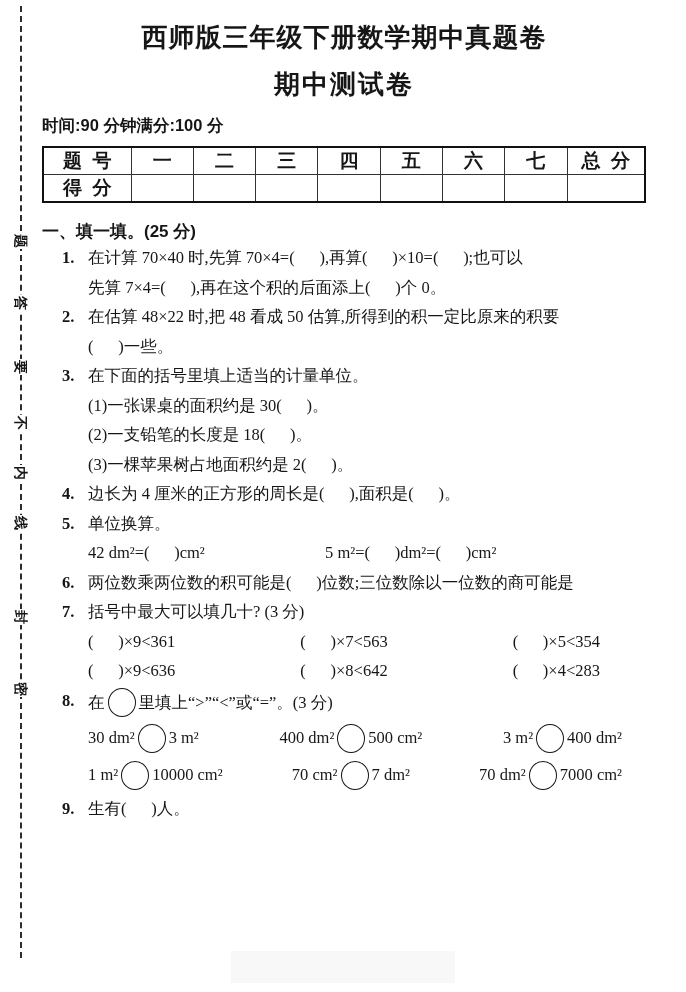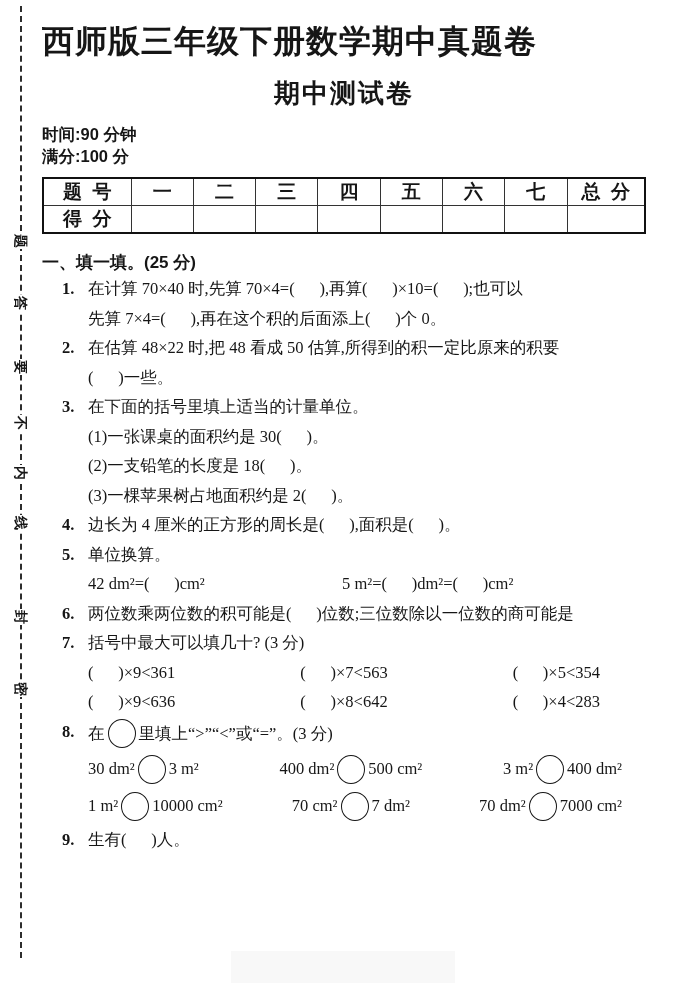--- a/index.html
+++ b/index.html
@@ -42,41 +42,40 @@
   }
 
   
   .content {
     position: absolute;
     left: 42px; top: 0;
     width: 604px;
   }
   .title {
     margin-top: 20px;
-    font-family: "Liberation Sans", sans-serif;
-    font-size: 32px;
+    text-align: center;
+    font-family: "Liberation Sans", sans-serif;
+    font-size: 26px;
     font-weight: bold;
     letter-spacing: 1px;
   }
   .subtitle {
     margin-top: 12px;
     text-align: center;
     font-family: "Liberation Sans", sans-serif;
     font-size: 26px;
     font-weight: bold;
     letter-spacing: 2px;
   }
   .meta-row {
     margin-top: 13px;
     display: flex;
-    justify-content: space-between;
     font-family: "Liberation Sans", sans-serif;
     font-size: 16.5px;
     font-weight: bold;
-    flex-direction: column;
   }
 
   
   table.score {
     width: 100%;
     margin-top: 9px;
     border-collapse: collapse;
     border: 2.5px solid #111;
   }
   table.score td {
@@ -106,21 +105,21 @@
     position: absolute;
     left: 20px; top: 0;
     font-weight: bold;
     line-height: 29.5px;
   }
   .qnum.wide { left: 14px; }
   .qline {
     line-height: 29.5px;
     white-space: pre-wrap;
   }
-  .eq-row { display: flex; line-height: 29.5px; gap: 17px; }
+  .eq-row { display: flex; line-height: 29.5px; }
   .eq-row .eq1 { width: 237px; white-space: pre-wrap; }
   .eq-row .eq2 { white-space: pre-wrap; }
 
   .blank-row {
     display: flex;
     justify-content: space-between;
     width: 512px;
     line-height: 29.5px;
     white-space: pre;
   }

